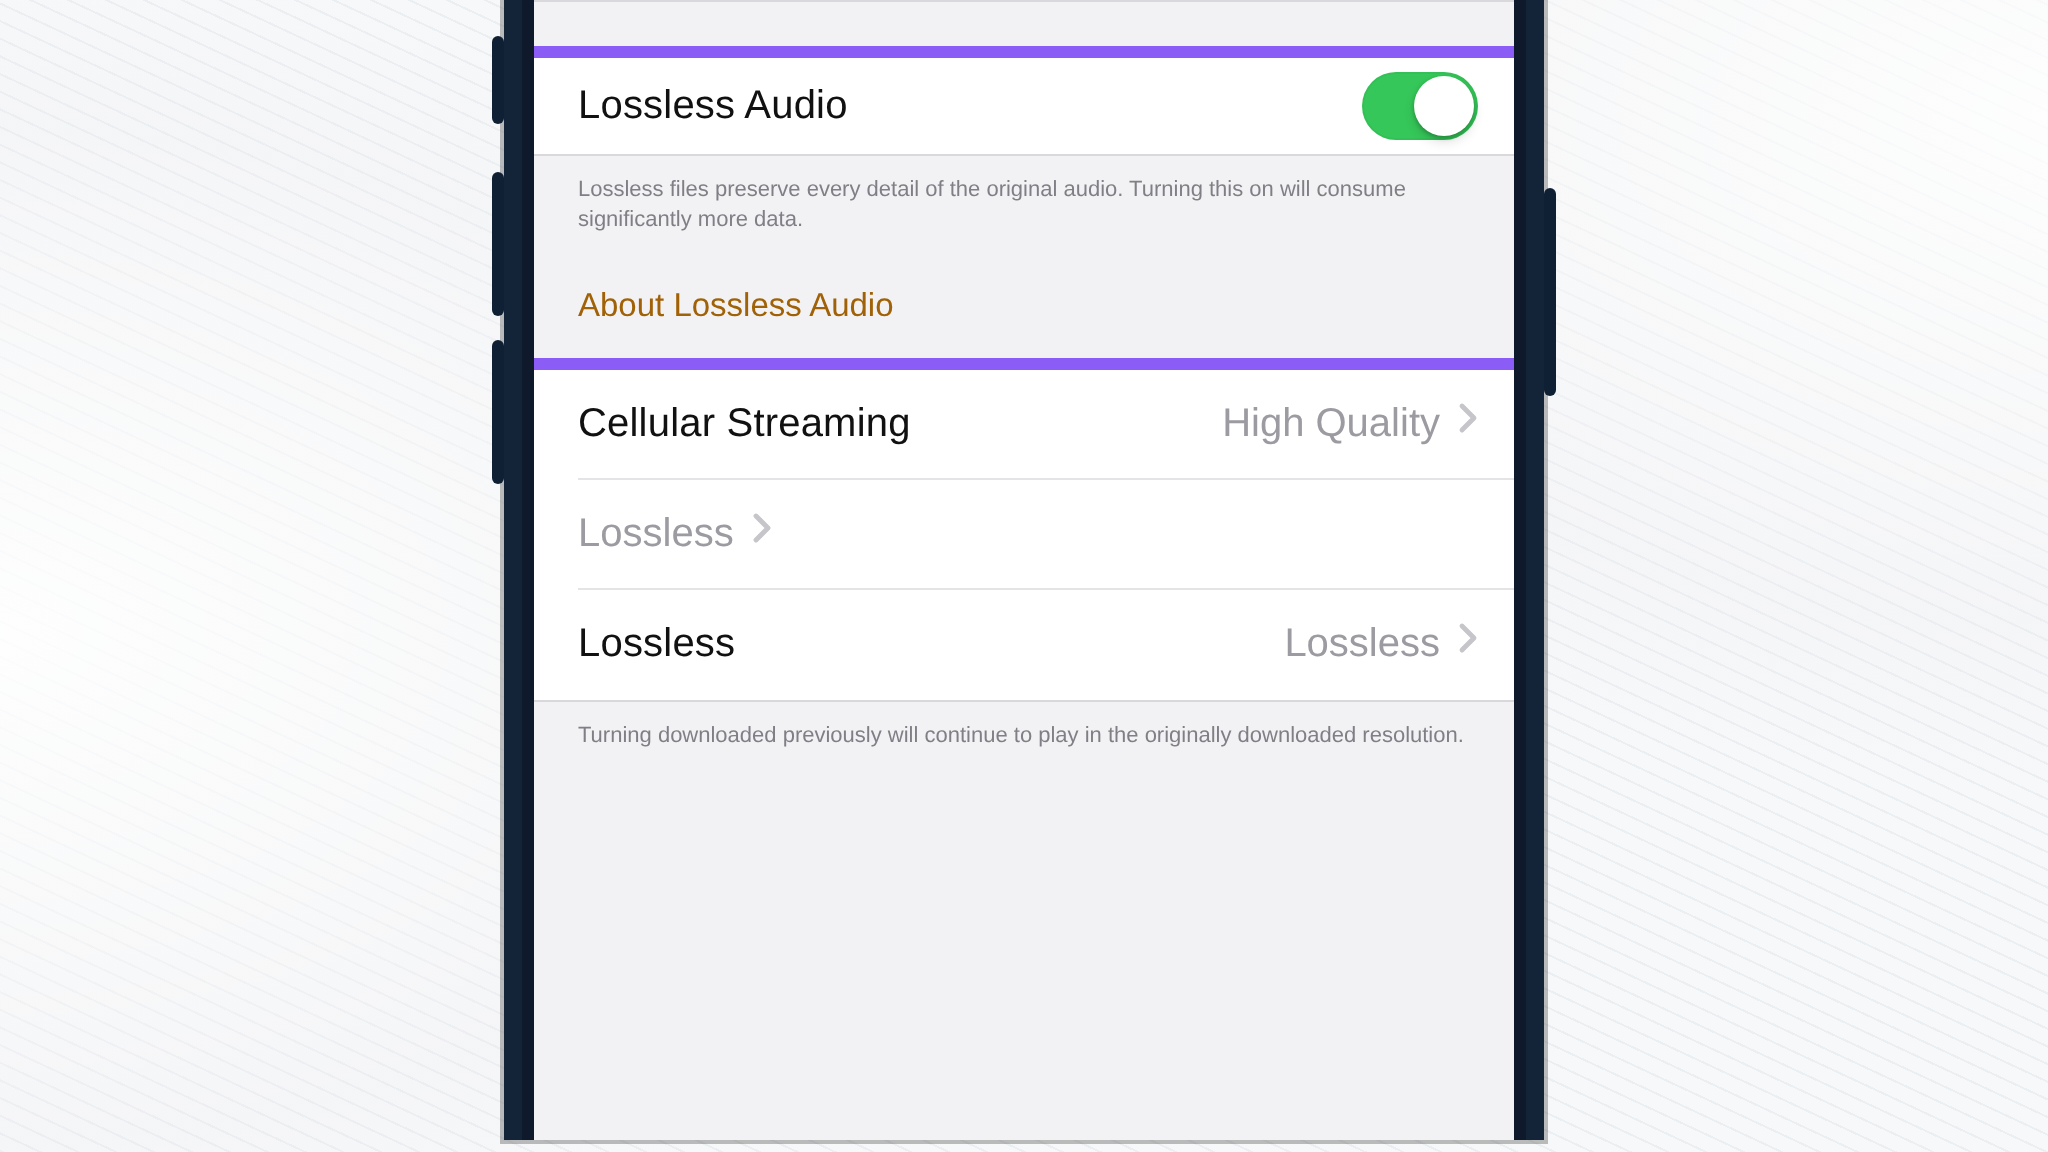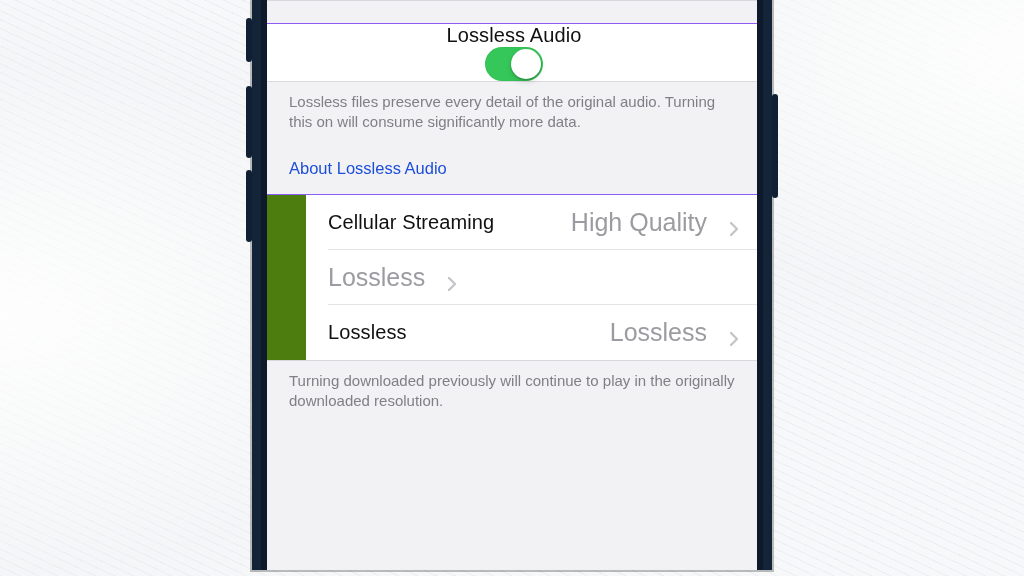--- a/index.html
+++ b/index.html
@@ -31,43 +31,43 @@
       background:#f2f2f5; overflow:hidden;
     }
     .section-sep { height:22px; background:#f2f2f5; }
     .prev-bottom { height:7px; background:#fff; border-bottom:1px solid #d9d9dd; }
     .cell {
       display:flex; align-items:center; justify-content:space-between;
       background:#fff; padding:0 18px 0 22px; min-height:55px;
       border-bottom:1px solid #e5e5e8;
     }
     .cell .label { font-size:20px; color:#111; letter-spacing:0.1px; }
-    .cell .value { font-size:25px; color:#9b9ba1; display:flex; align-items:flex-end; gap:22px; }
+    .cell .value { font-size:20px; color:#9b9ba1; display:flex; align-items:flex-start; gap:9px; }
     .cell .chev svg { display:block; }
-    .group-border-top { border-top:1px solid #8b5cf6;flex-direction:column; }
+    .group-border-top { border-top:6px solid #8b5cf6; }
     .group-border-bot { border-bottom:1px solid #d9d9dd; }
     .cell:last-of-type { border-bottom:none; }
     .note {
-      padding:10px 22px 12px 22px; color:#7f7f85; font-size:15px;
+      padding:10px 22px 12px 22px; color:#7f7f85; font-size:11px;
       line-height:1.35; background:#f2f2f5;
     }
     .link-row {
       padding:14px 22px 16px 22px; background:#f2f2f5;
     }
-    .link { color:#1d4ed8; font-size:16.5px; text-decoration:none; }
+    .link { color:#a16207; font-size:16.5px; text-decoration:none; }
     .toggle {
       width:58px; height:34px; border-radius:20px; position:relative;
       background:#35c759; box-shadow: inset 0 0 0 1px rgba(0,0,0,0.03);
     }
     .toggle .knob {
       position:absolute; width:30px; height:30px; border-radius:50%;
       background:#fff; top:2px; right:2px;
       box-shadow:0 1px 2px rgba(0,0,0,0.25), 0 3px 6px rgba(0,0,0,0.12);
     }
-    .group { background:#4d7c0f;padding-left:39px; }
+    .group { background:#86efac; }
     .group .cell { border-bottom:none; }
     .group .cell + .cell { border-top:1px solid #e4e4e7; margin-left:0; }
     .group .cell + .cell { position:relative; }
     .group .cell + .cell::before {
       content:""; position:absolute; left:22px; right:0; top:-1px; height:1px; background:#e4e4e7;
     }
     .group .cell + .cell { border-top:none; }
   </style>
 </head>
 <body>

